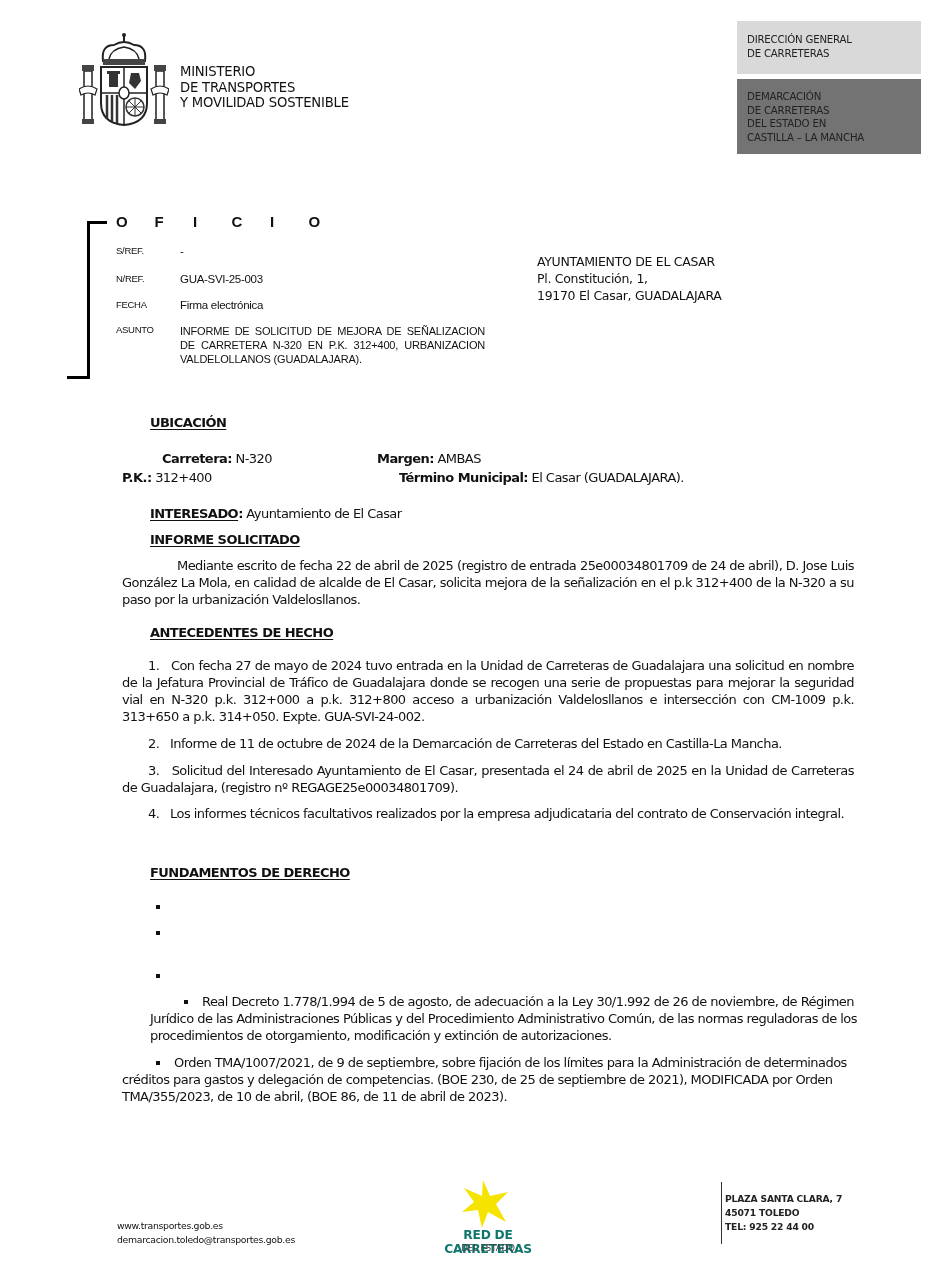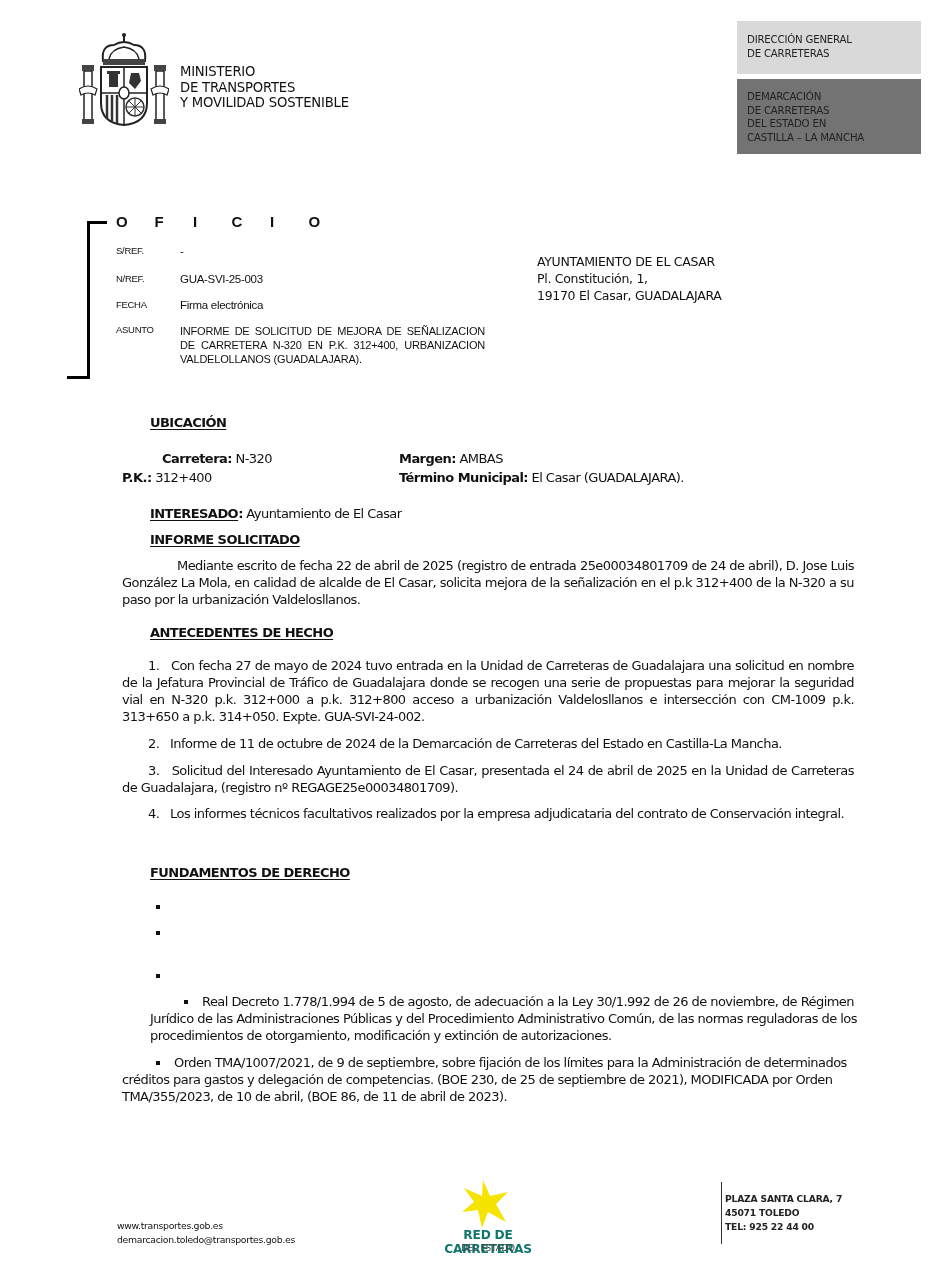--- a/index.html
+++ b/index.html
@@ -129,21 +129,21 @@
 
 <div class="body-text">
   <div class="abs h-under" style="left:122px; top:415px;">UBICACIÓN</div>
 
   <div class="abs" style="left:122px; top:451px;margin-left:40px;">
     <b>Carretera:</b><span> N-320</span>
   </div>
   <div class="abs" style="left:122px; top:470px;">
     <b>P.K.:</b><span> 312+400</span>
   </div>
-  <div class="abs" style="left:399px; top:451px;">
+  <div class="abs" style="left:377px; top:451px;">
     <b>Margen:</b><span> AMBAS</span>
   </div>
   <div class="abs" style="left:399px; top:470px;">
     <b>Término Municipal:</b><span> El Casar (GUADALAJARA).</span>
   </div>
 
   <div class="abs" style="left:122px; top:506px;">
     <b class="h-under">INTERESADO</b><b>:</b><span> Ayuntamiento de El Casar</span>
   </div>
 

